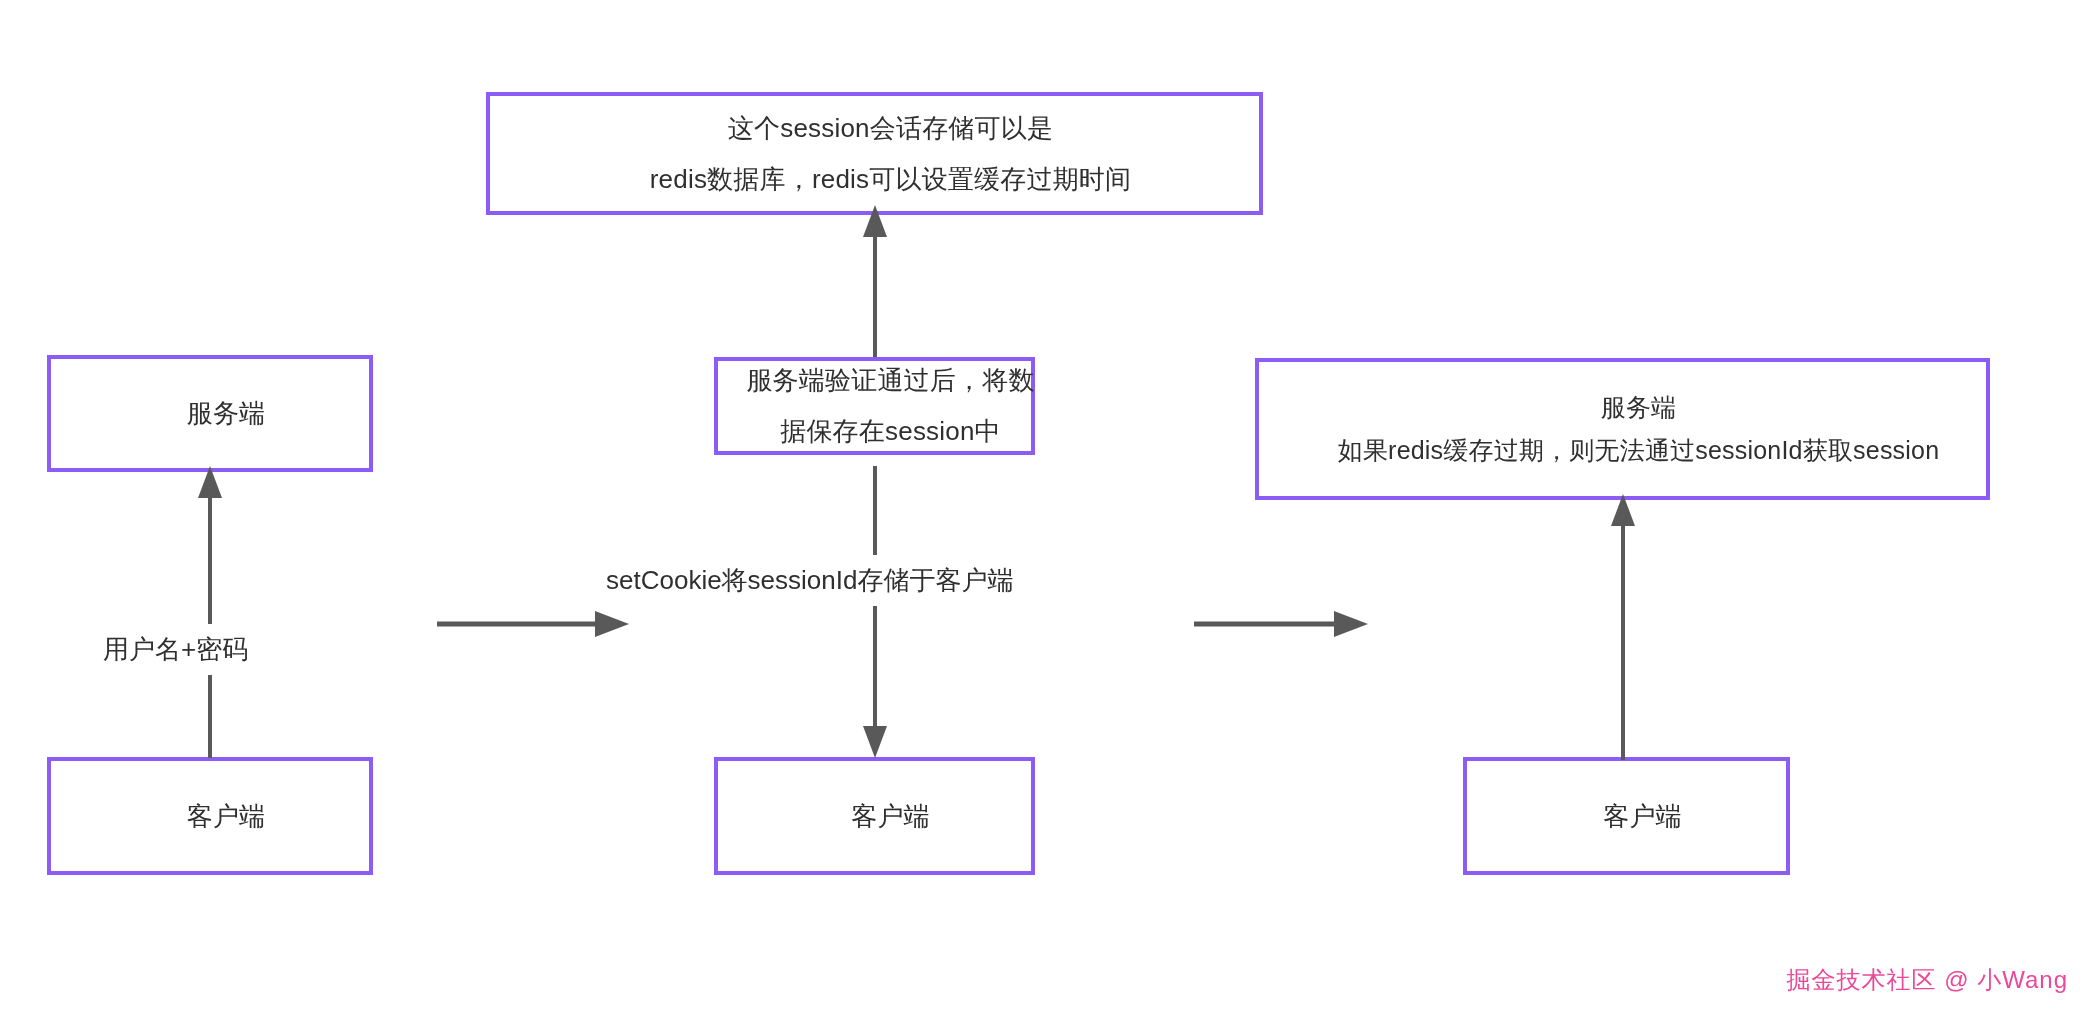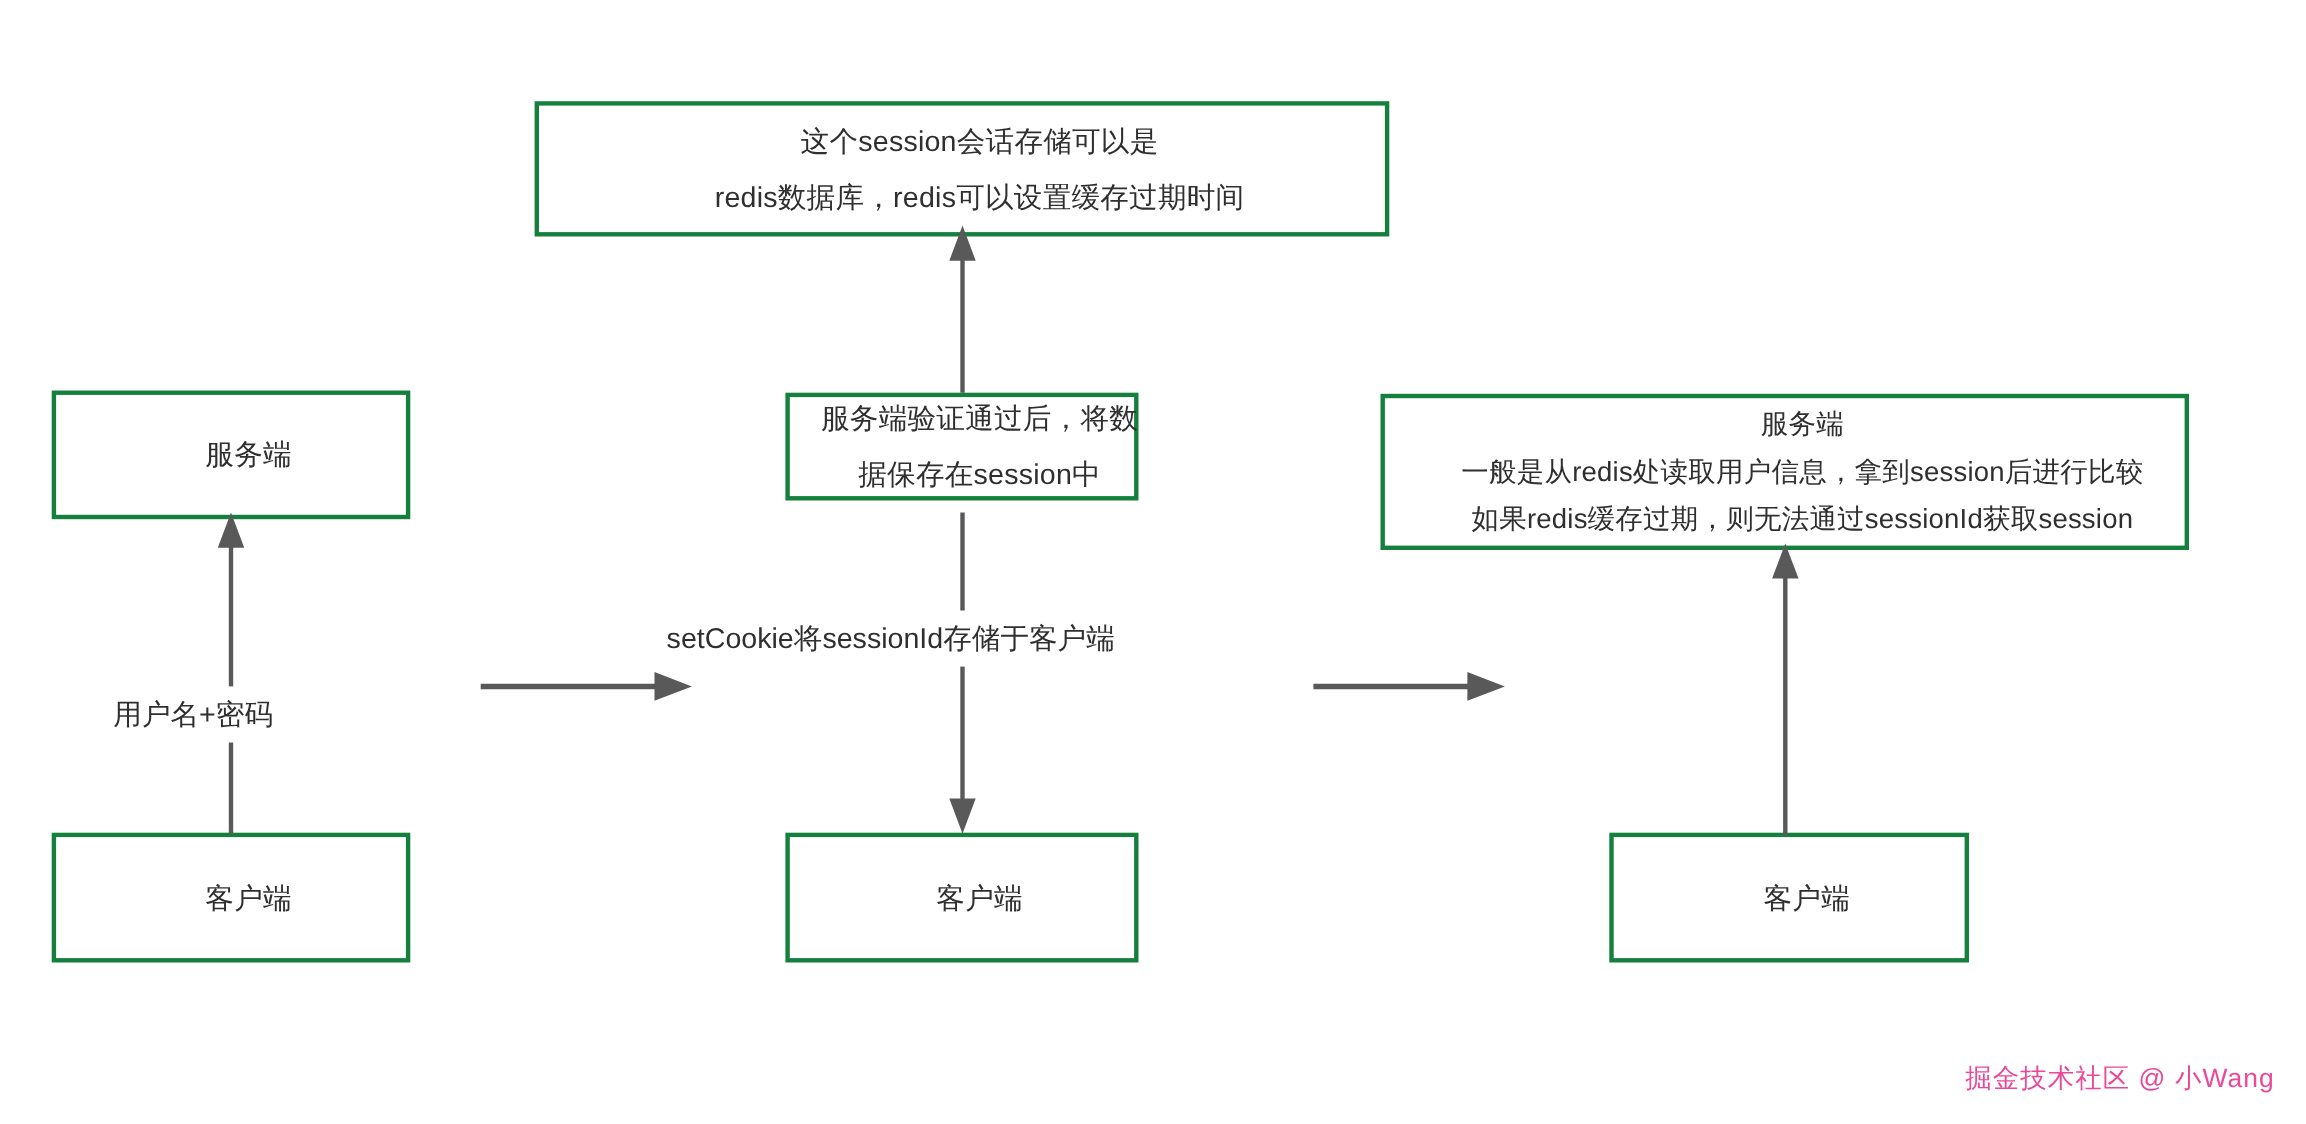--- a/index.html
+++ b/index.html
@@ -15,21 +15,21 @@
   #canvas {
     position: relative;
     width: 2096px;
     height: 1022px;
     background: #ffffff;
     overflow: hidden;
   }
   .box {
     position: absolute;
     box-sizing: border-box;
-    border: 4px solid #15803d;
+    border: 4px solid #8b5cf6;
     background: #ffffff;
     display: flex;
     flex-direction: column;
     align-items: center;
     justify-content: center;
     text-align: center;
     color: #2f2f2f;
     font-size: 26px;
     line-height: 1.95;
     letter-spacing: 0.2px;
@@ -97,21 +97,20 @@
     <span class="line">服务端</span>
   </div>
 
   <div class="box" id="box-session-note">
     <span class="line">服务端验证通过后，将数</span>
     <span class="line">据保存在session中</span>
   </div>
 
   <div class="box" id="box-server-right">
     <span class="line">服务端</span>
-    <span class="line">一般是从redis处读取用户信息，拿到session后进行比较</span>
     <span class="line">如果redis缓存过期，则无法通过sessionId获取session</span>
   </div>
 
   <div class="box" id="box-client-left">
     <span class="line">客户端</span>
   </div>
 
   <div class="box" id="box-client-mid">
     <span class="line">客户端</span>
   </div>

